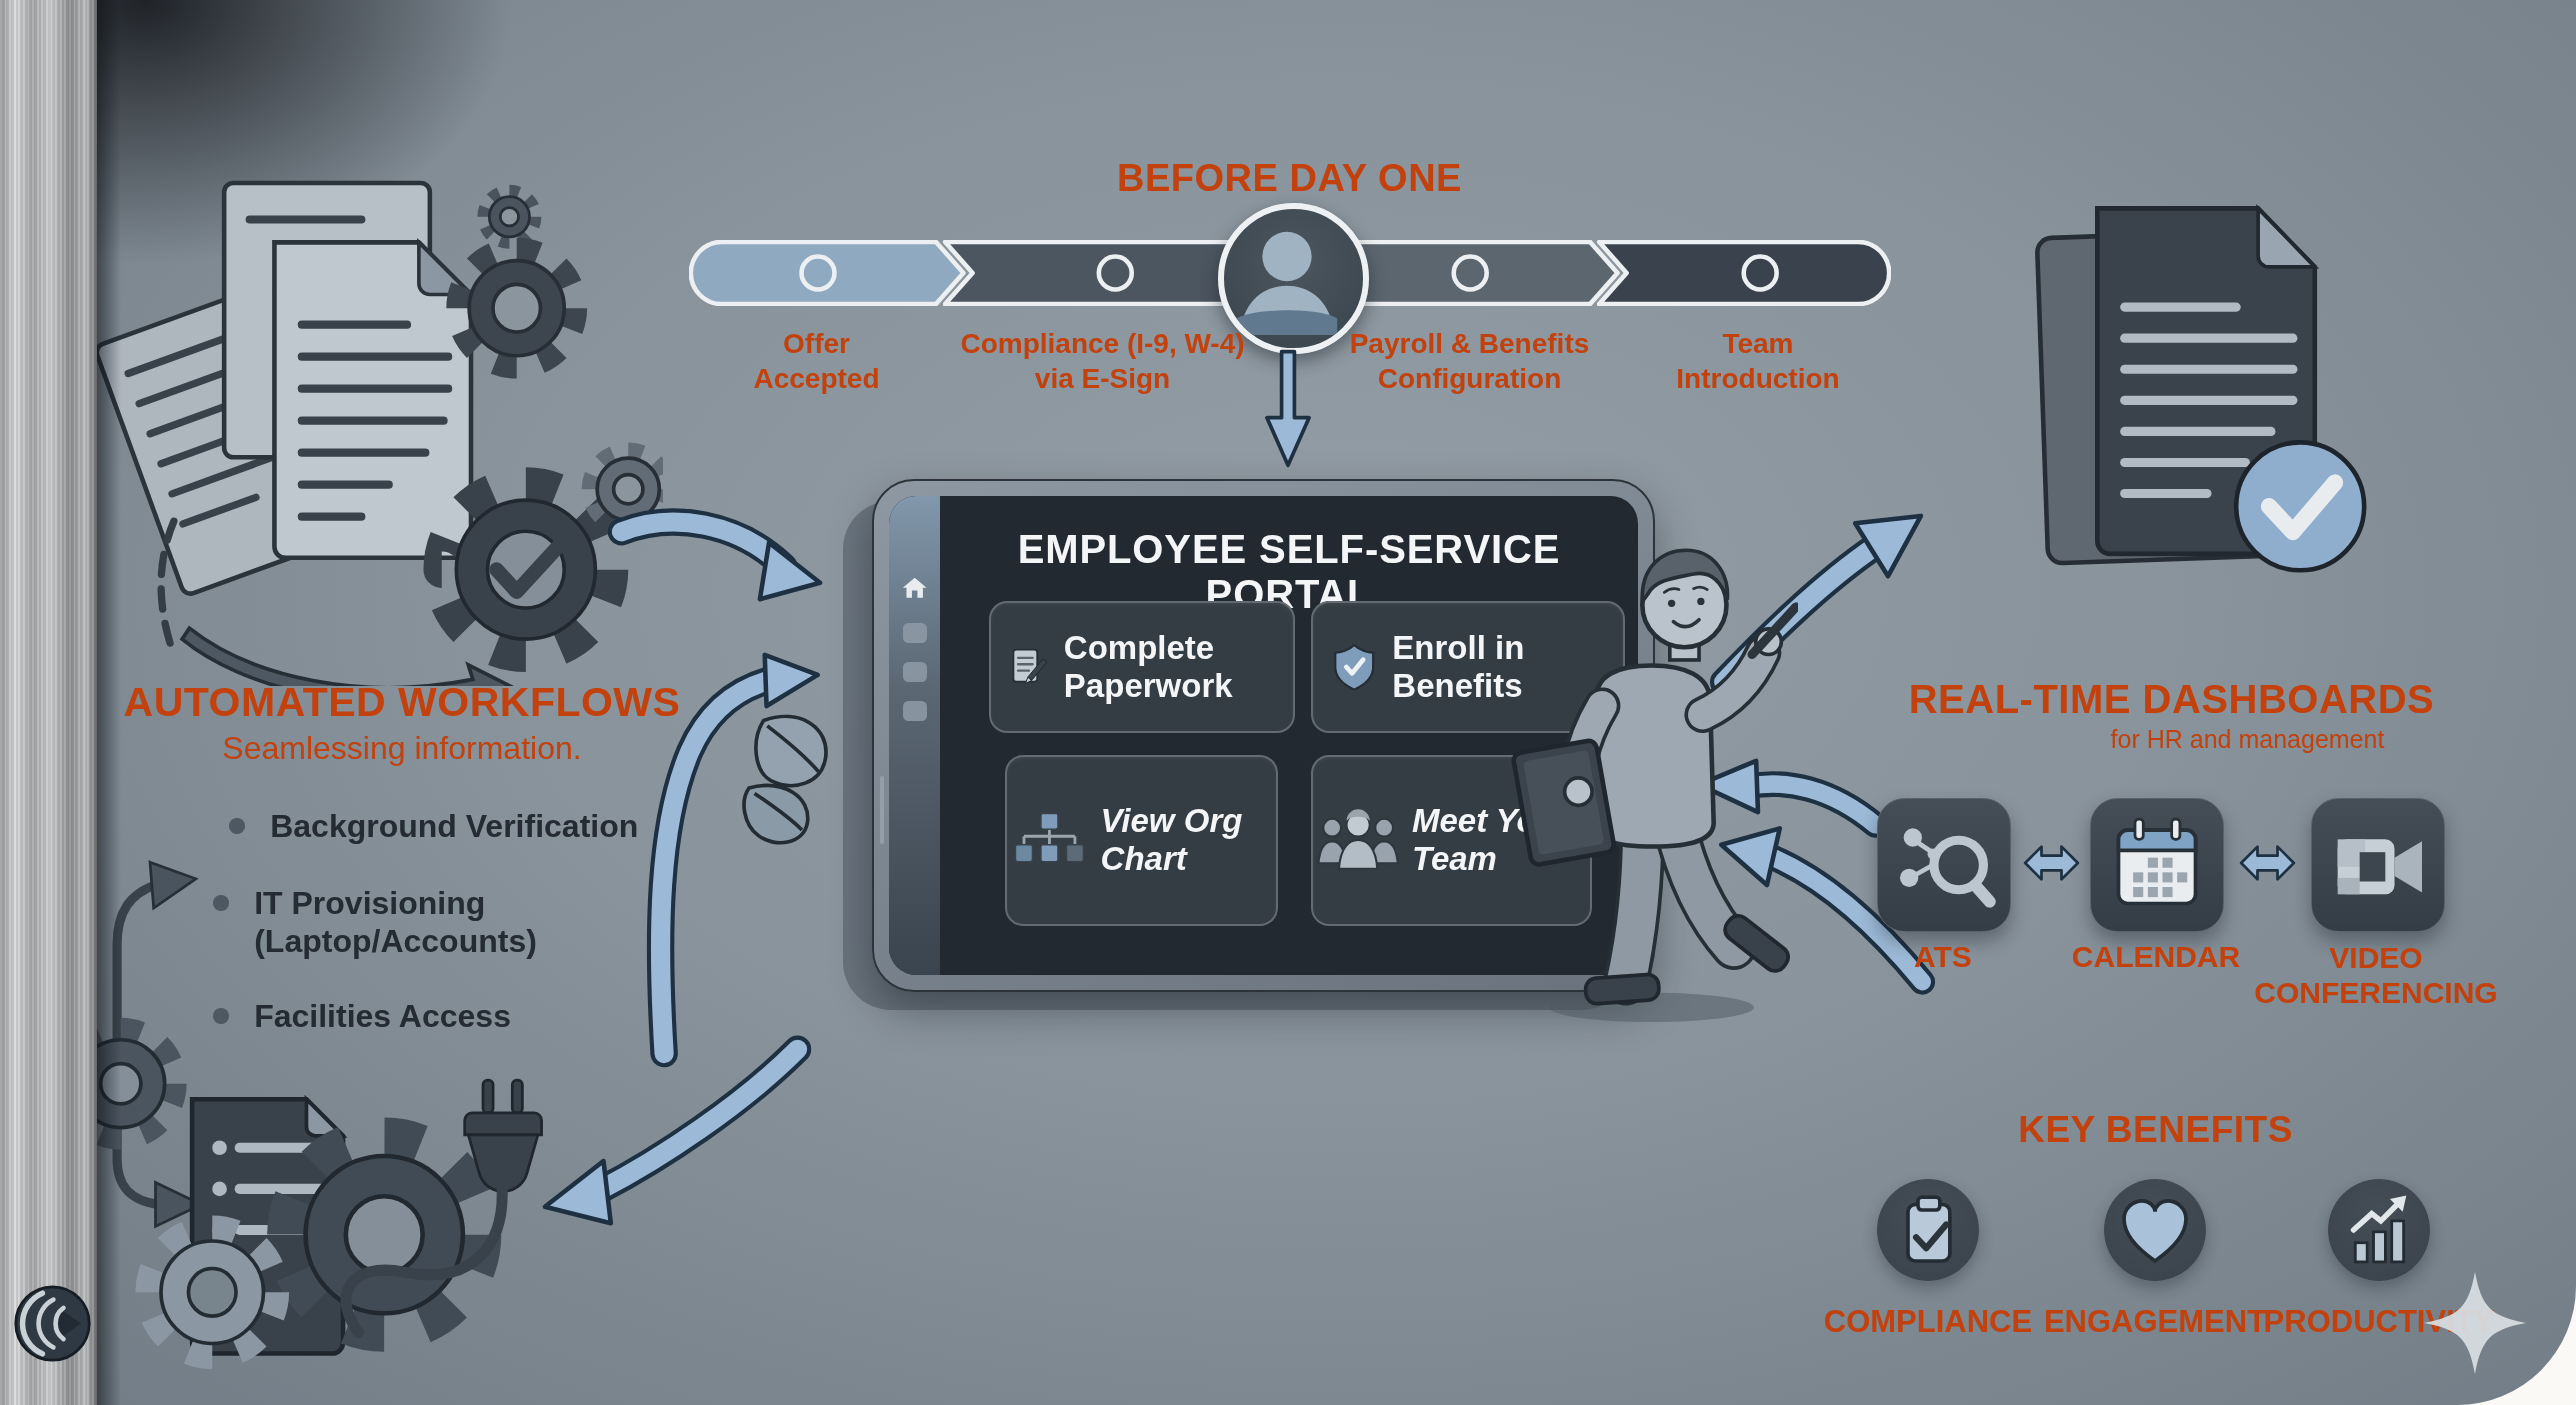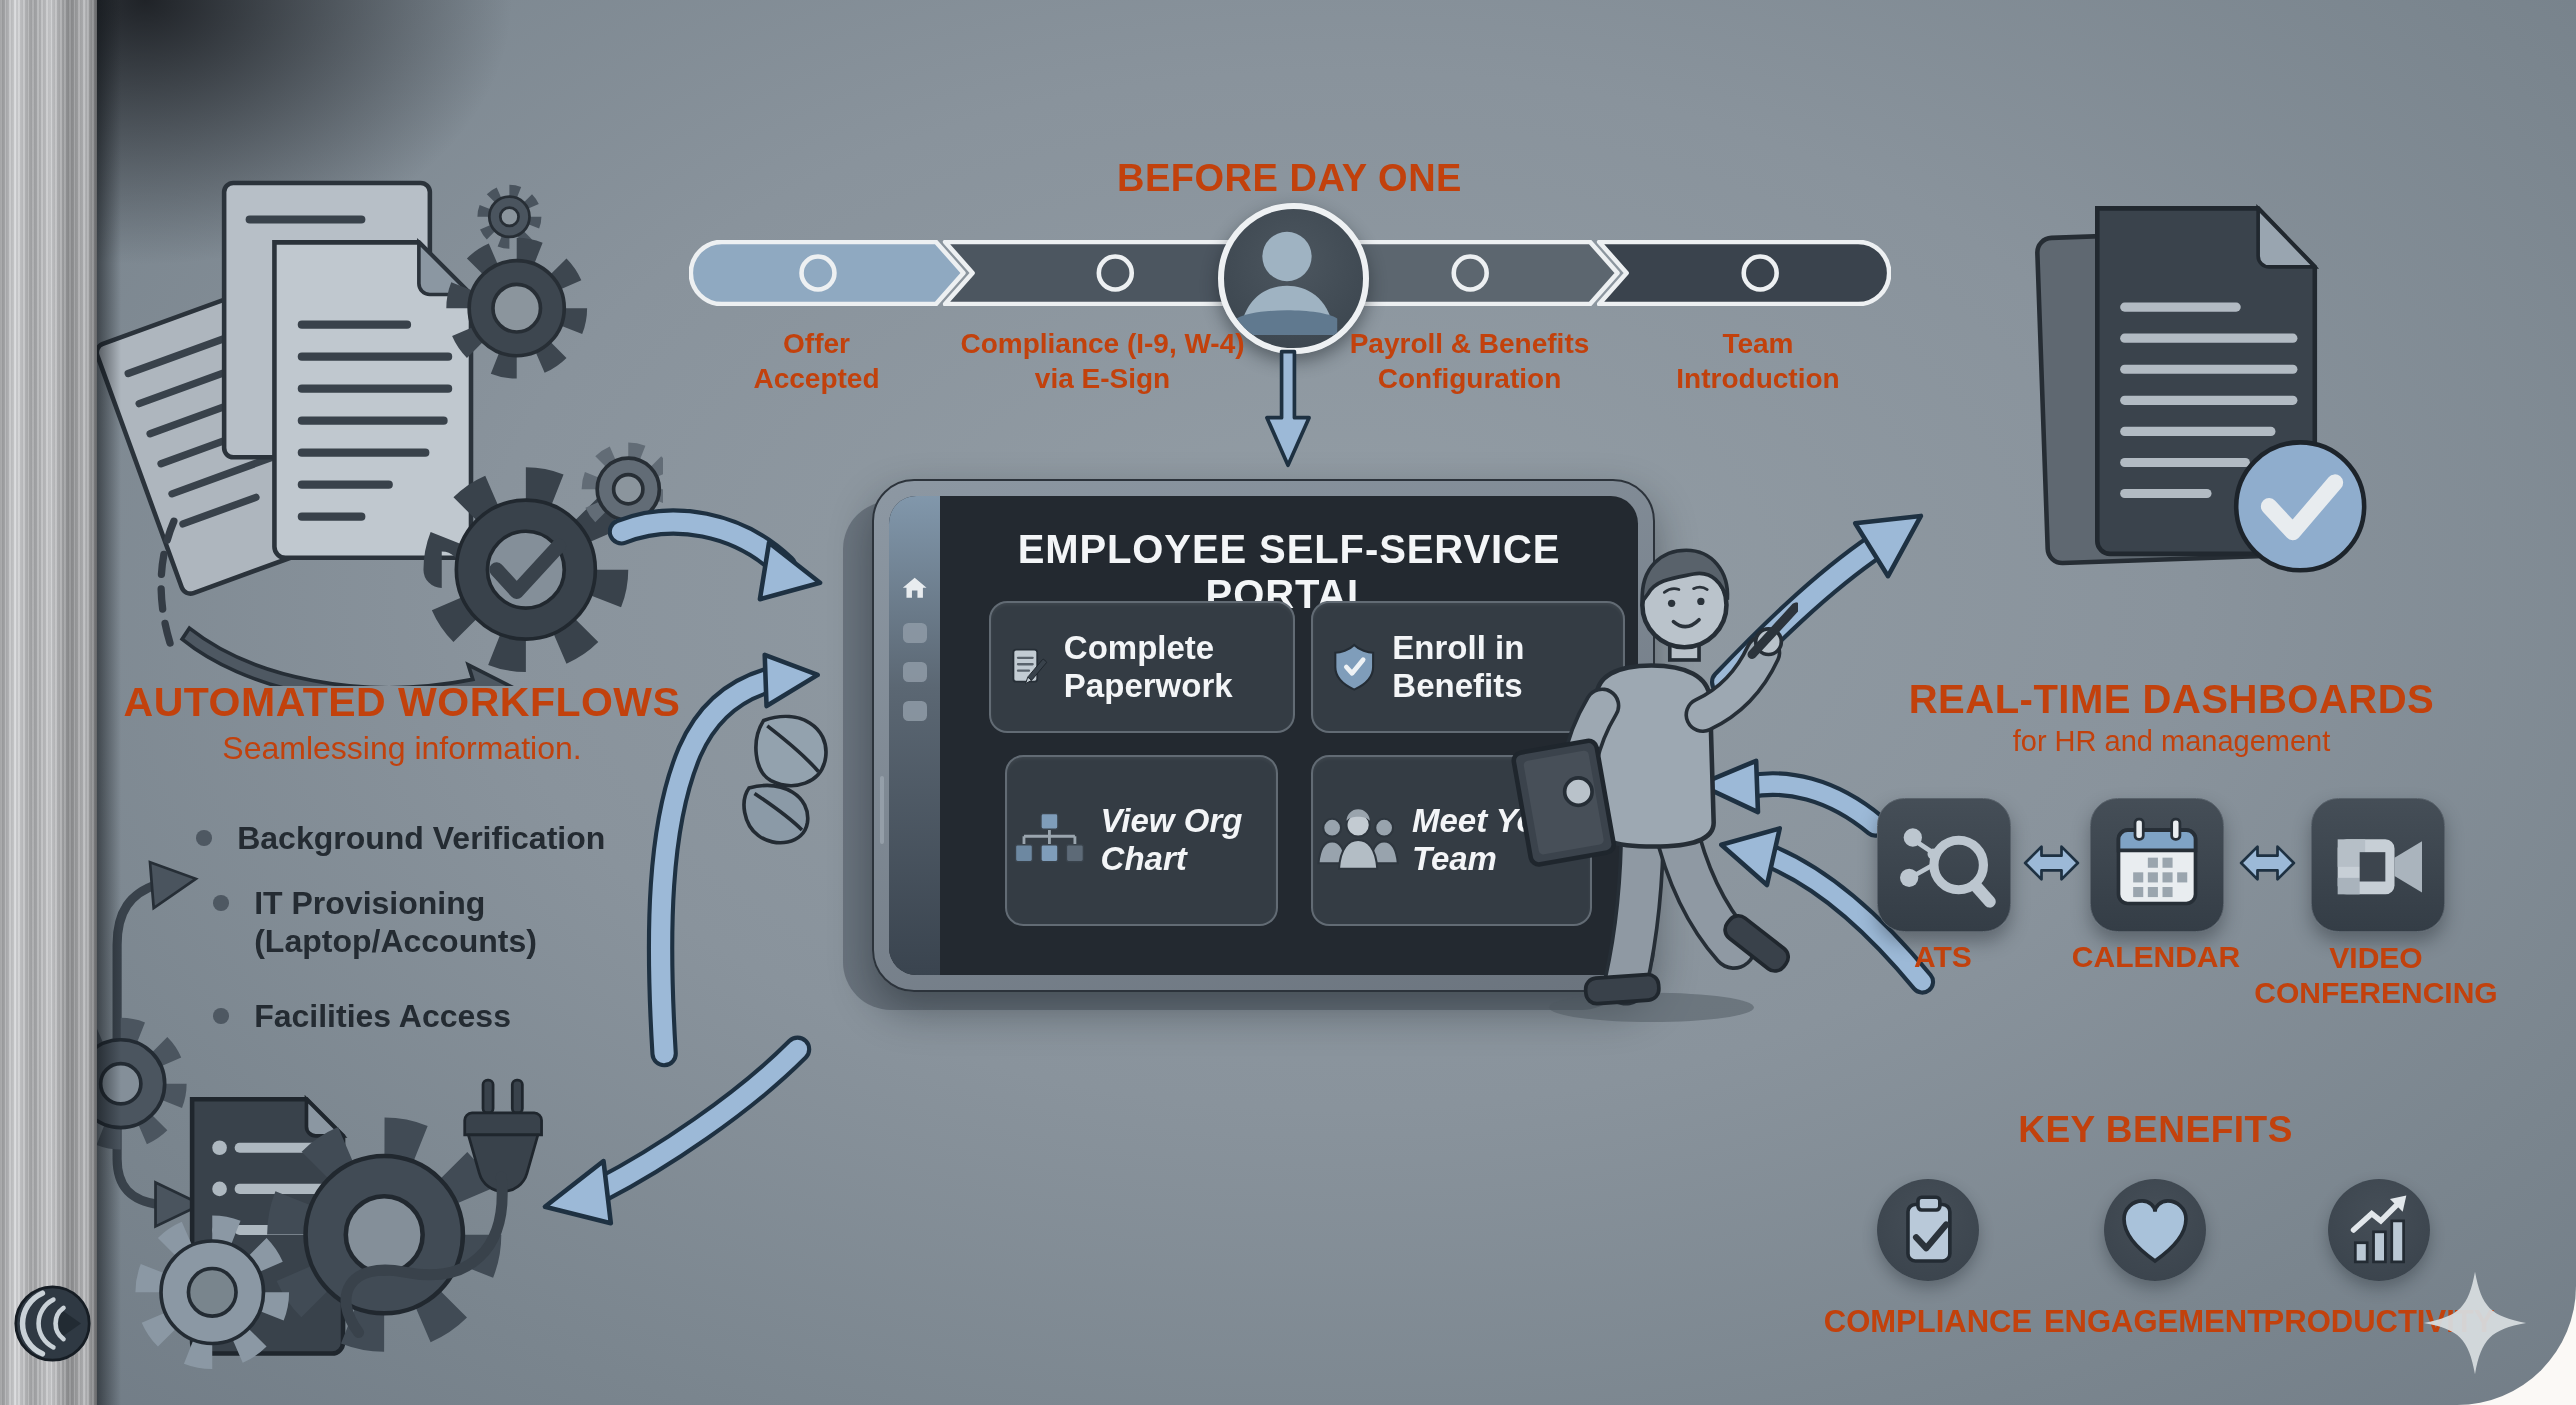--- a/index.html
+++ b/index.html
@@ -229,21 +229,21 @@
   <div class="abs ctr stepLabel tdark" style="left:1305px;top:326px;width:329px">Payroll &amp; Benefits Configuration</div>
   <div class="abs ctr stepLabel tdark" style="left:1639px;top:326px;width:238px">Team Introduction</div>
 
   <svg class="abs" style="left:1264px;top:348px" width="48" height="121" viewBox="0 0 52 132">
     <path d="M19,4 L33,4 L33,76 L49,76 L26,128 L3,76 L19,76 Z" fill="#9cb9d7" stroke="#1e3142" stroke-width="4" stroke-linejoin="round"></path>
   </svg>
 
   <div class="abs ctr h1 tdark" style="left:82px;top:679px;width:640px;font-size:41px;">AUTOMATED WORKFLOWS</div>
   <div class="abs ctr tdark" style="left:82px;top:730px;width:640px;font-size:32px;">Seamlessing information.</div>
 
-  <div class="bullet" style="left:196px;top:807px;margin-top:12px;">
+  <div class="bullet" style="left:229px;top:807px;">
     <span class="dot"></span>
     <span class="bulletText" style="width:476px">Background Verification</span>
   </div>
   <div class="bullet" style="left:213px;top:884px;">
     <span class="dot"></span>
     <span class="bulletText" style="width:311px">IT Provisioning (Laptop/Accounts)</span>
   </div>
   <div class="bullet" style="left:213px;top:997px;">
     <span class="dot"></span>
     <span class="bulletText" style="width:476px">Facilities Access</span>
@@ -361,21 +361,21 @@
         <line x1="108" y1="222" x2="292" y2="222"></line>
       <line x1="108" y1="256" x2="268" y2="256"></line>
         <line x1="108" y1="290" x2="240" y2="290"></line>
       <line x1="108" y1="324" x2="198" y2="324"></line>
     </g>
     <circle cx="300" cy="338" r="70" fill="#8fadcd" stroke="#1d242b" stroke-width="5"></circle>
     <path d="M266,338 l26,28 l46,-54" fill="none" stroke="#e8ecef" stroke-width="18" stroke-linecap="round" stroke-linejoin="round"></path>
   </svg>
 
   <div class="abs ctr h1 tdark" style="left:1897px;top:677px;width:549px;font-size:40px;">REAL-TIME DASHBOARDS</div>
-  <div class="abs ctr tdark" style="left:1897px;top:725px;width:549px;font-size:29px;">for HR and management</div>
+  <div class="abs ctr tdark" style="left:1973px;top:725px;width:549px;font-size:25px;">for HR and management</div>
 
   <div class="appTile" style="left:1877px;top:798px;">
     <svg width="132" height="132" viewBox="0 0 144 144">
       <g fill="#bcc6cf">
         <circle cx="38" cy="42" r="10"></circle>
           <circle cx="34" cy="86" r="10"></circle>
           <circle cx="60" cy="60" r="6"></circle>
       </g>
       <g stroke="#bcc6cf" stroke-width="5" stroke-linecap="round">
         <line x1="44" y1="48" x2="62" y2="60"></line>

